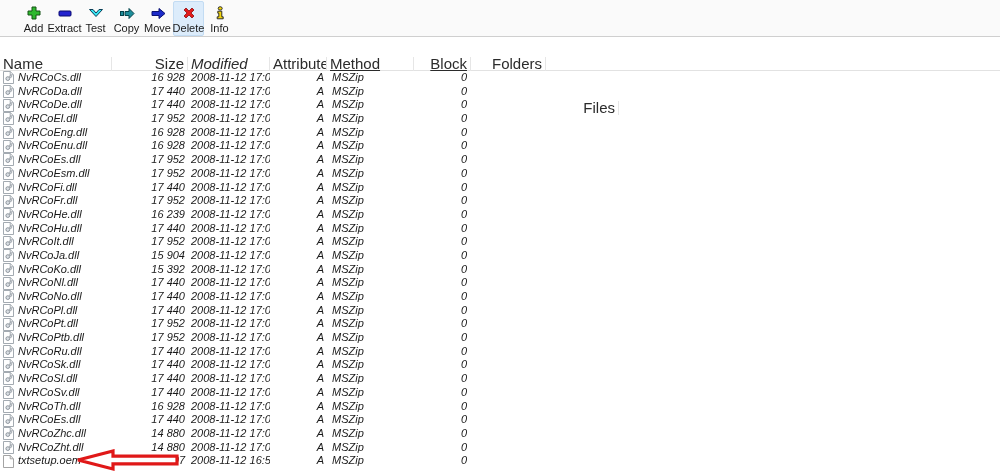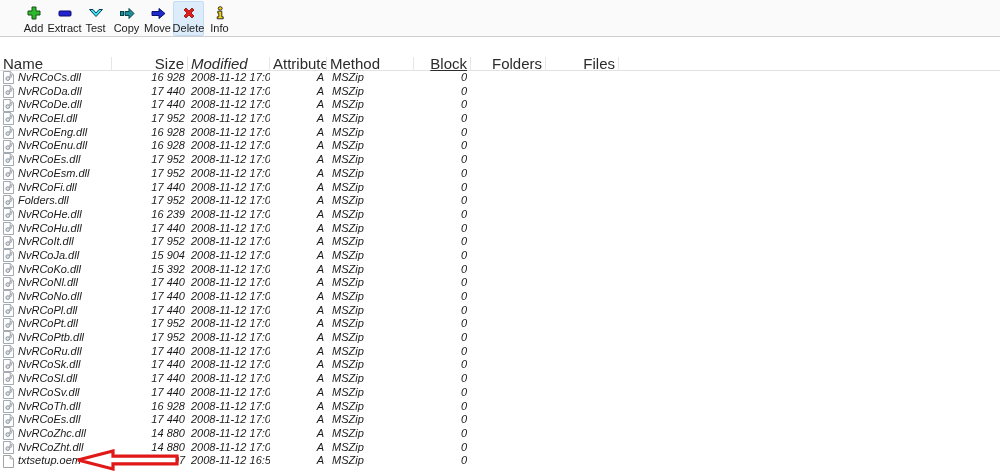--- a/index.html
+++ b/index.html
@@ -110,24 +110,24 @@
       <span class="tb-label">Info</span>
     </div>
   </div>
 
 
   <div class="hdr">
       <div class="hcell al" style="width: 112px;">Name</div>
       <div class="hcell ar" style="width: 76px;">Size</div>
       <div class="hcell al" style="width: 82px; font-style: italic;">Modified</div>
       <div class="hcell ar" style="width: 57px;">Attributes</div>
-      <div class="hcell al" style="width: 87px;">Method</div>
+      <div class="hcell al" style="width: 87px; text-decoration: underline;">Method</div>
       <div class="hcell ar" style="width: 57px; text-decoration: underline;">Block</div>
       <div class="hcell ar" style="width: 75px;">Folders</div>
-      <div class="hcell ar" style="width: 73px;">Files</div>
+      <div class="hcell ar" style="width: 73px; margin-top: 44px;">Files</div>
       <div class="hcell filler"></div>
     </div>
 
   <div class="list">
     <div class="row">
       <div class="c name-c">
         <span class="ficon icon-dll" style="display: inline-flex;">
           <svg width="11" height="13" viewBox="0 0 11 13">
             <path d="M0.5 0.5 H7.2 L10.5 3.8 V12.5 H0.5 Z" fill="#ffffff" stroke="#98a0a8" stroke-width="0.9"></path>
             <path d="M7.2 0.5 V3.8 H10.5" fill="none" stroke="#98a0a8" stroke-width="0.9"></path>
@@ -327,21 +327,21 @@
       <div class="c name-c">
         <span class="ficon icon-dll" style="display: inline-flex;">
           <svg width="11" height="13" viewBox="0 0 11 13">
             <path d="M0.5 0.5 H7.2 L10.5 3.8 V12.5 H0.5 Z" fill="#ffffff" stroke="#98a0a8" stroke-width="0.9"></path>
             <path d="M7.2 0.5 V3.8 H10.5" fill="none" stroke="#98a0a8" stroke-width="0.9"></path>
             <circle cx="4.8" cy="7.6" r="1.9" fill="#d9dee3" stroke="#7a838c" stroke-width="0.8"></circle>
             <circle cx="7.6" cy="5.4" r="1.1" fill="#c9cfd5" stroke="#7a838c" stroke-width="0.6"></circle>
           </svg>
         </span>
 
-        <span>Folders.dll</span>
+        <span>NvRCoFr.dll</span>
       </div>
       <div class="c size-c">17 952</div>
       <div class="c mod-c">2008-11-12 17:00</div>
       <div class="c attr-c">A</div>
       <div class="c meth-c">MSZip</div>
       <div class="c block-c">0</div>
       <div class="c folders-c"></div>
       <div class="c files-c"></div>
     </div>
 

